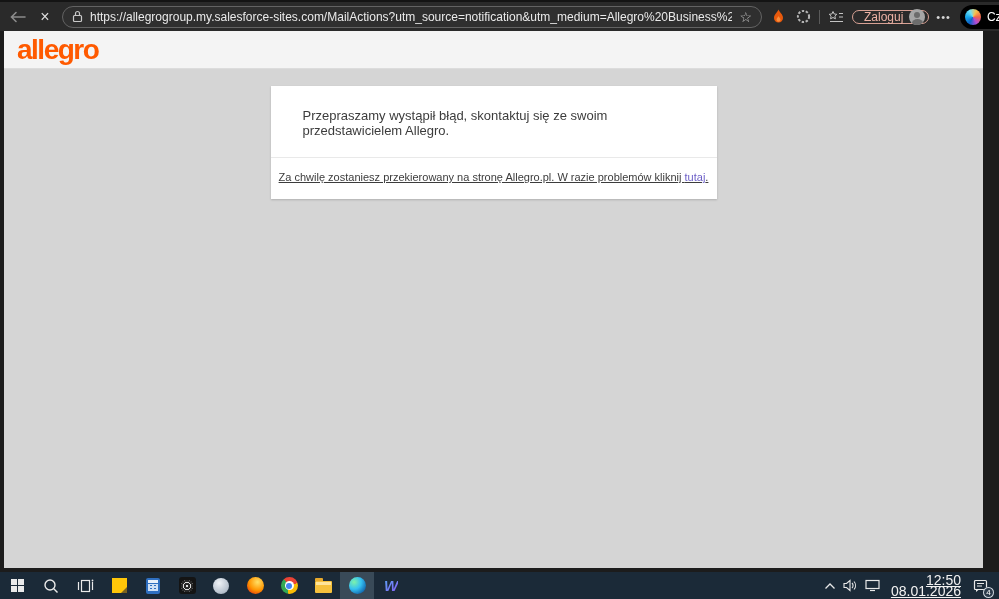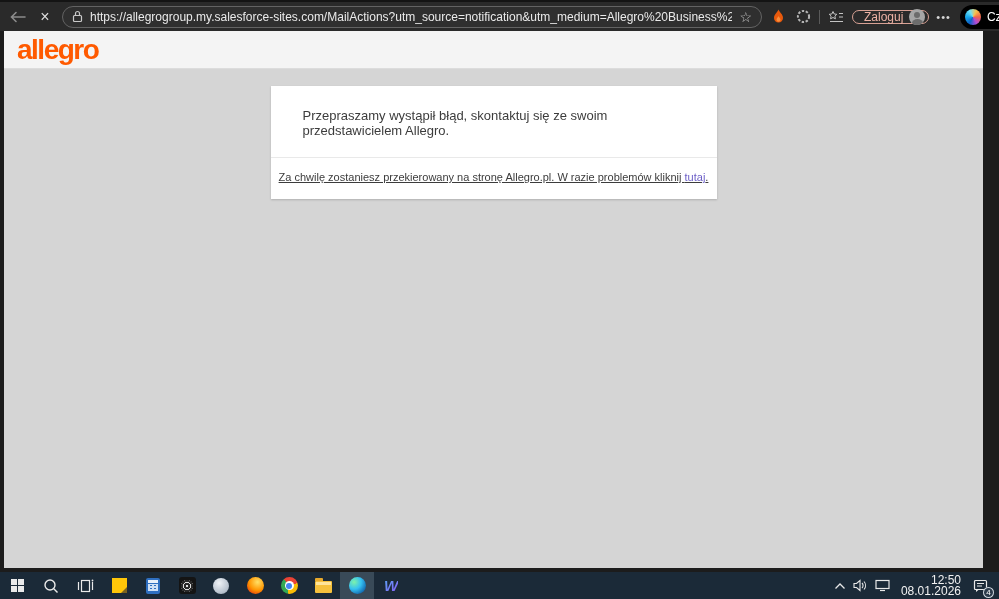--- a/index.html
+++ b/index.html
@@ -102,21 +102,21 @@
   .folder-icon::before { content:""; position:absolute; top:-3px; left:0; width:8px; height:3px;
     background:#e8a92c; border-radius:1px 1px 0 0; }
   .folder-icon::after { content:""; position:absolute; top:1px; left:1px; right:1px; height:3px; background:#ffe49a; }
   .edge-icon { width:17px; height:17px; border-radius:50%;
     background:radial-gradient(circle at 30% 30%, #7df2ab 0%, #35c1f1 42%, #0c59a4 85%); }
   .w-icon { font-size:15px; font-weight:bold; font-style:italic;
     background:linear-gradient(135deg,#57a7f5,#8a5cf5); -webkit-background-clip:text;
     background-clip:text; color:transparent; line-height:1; }
   .tray { margin-left:auto; display:flex; align-items:center; gap:7px; padding-right:8px; }
   .tray-icon { display:flex; align-items:center; justify-content:center; }
-  .clock { text-align:right; color:#f2f2f2; font-size:12px; line-height:11px; padding:0 3px; }
+  .clock { text-align:right; color:#f2f2f2; font-size:14px; line-height:11px; padding:0 3px;text-decoration:underline; }
   .notif-wrap { position:relative; width:20px; height:20px; display:flex; align-items:center; justify-content:center; }
   .notif-badge { position:absolute; right:-3px; bottom:-2px; width:11px; height:11px; border-radius:50%;
     background:#2c3c4c; box-shadow:0 0 0 1px #cfd6dd inset; color:#fff; font-size:8px;
     display:flex; align-items:center; justify-content:center; }
 </style>
 </head>
 <body>
 
 <div class="toolbar">
   <span class="nav-btn">

